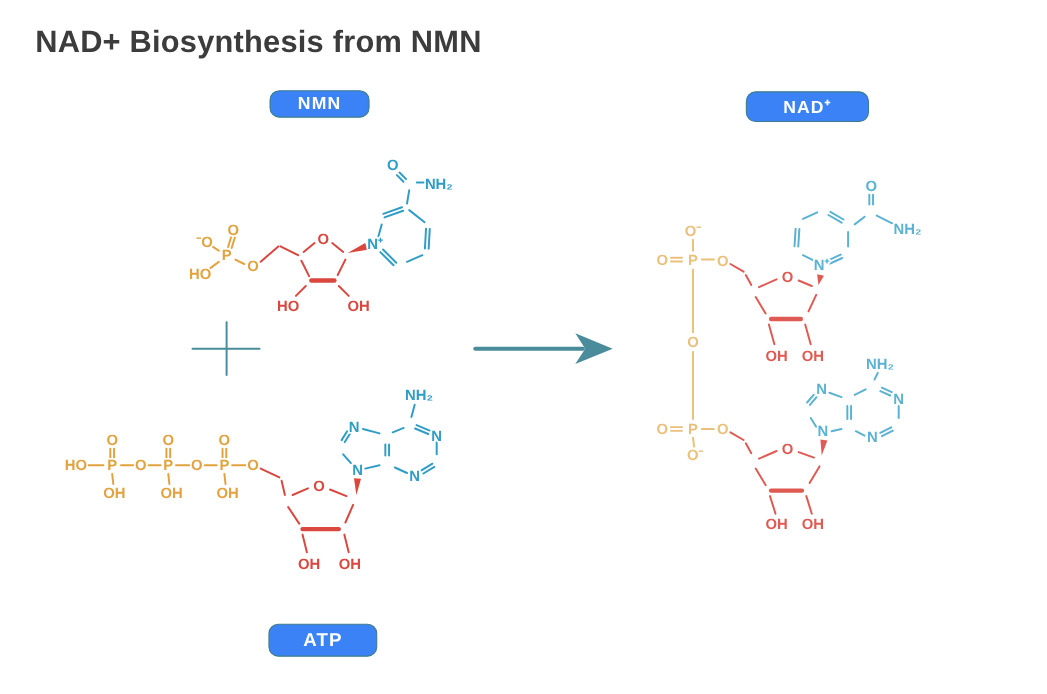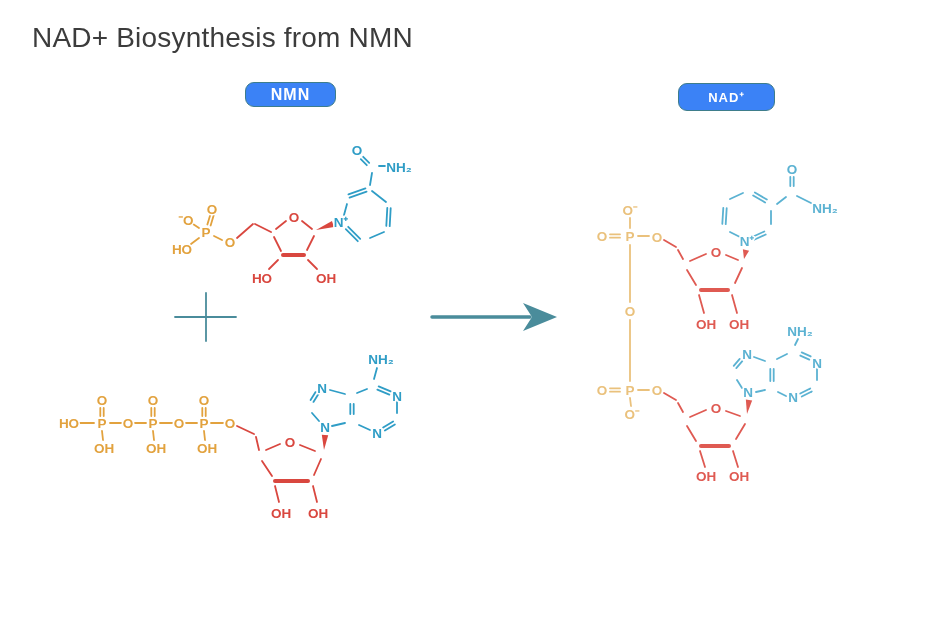--- a/index.html
+++ b/index.html
@@ -5,50 +5,53 @@
   html,body{margin:0;padding:0;background:#fff;}
   .stage{
     position:relative;
     width:952px;height:631px;
     background:#fff;
     font-family:"Liberation Sans",sans-serif;
     overflow:hidden;
   }
   .page-title{
     position:absolute;left:32px;top:22px;margin:0;
-    font-size:28px;font-weight:normal;color:#3c3c3c;
+    font-size:28px;font-weight:bold;color:#3c3c3c;
     letter-spacing:0.2px;
   }
   .badge{
     position:absolute;
     display:flex;align-items:center;justify-content:center;
     background:#3b82f6;
     border:1px solid #3e7d8b;
     border-radius:9px;
     color:#fff;font-weight:bold;
     letter-spacing:1px;
     box-sizing:border-box;
   }
   .badge-nmn{left:245px;top:82px;width:91px;height:25px;font-size:16px;}
-  .badge-nad{left:678px;top:83px;width:97px;height:28px;font-size:13px;text-align:right;}
+  .badge-nad{left:678px;top:83px;width:112px;height:28px;font-size:16px;text-align:right;}
   .badge-atp{left:244px;top:567px;width:99px;height:30px;font-size:17px;}
   .diagram-svg{position:absolute;left:0;top:0;}
   .diagram-svg text{font-family:"Liberation Sans",sans-serif;font-weight:bold;}
 </style>
 </head>
 <body>
 
 <div class="stage">
   <h1 class="page-title">NAD+ Biosynthesis from NMN</h1>
 
   <div class="badge badge-nmn">
     <span>NMN</span>
   </div>
   <div class="badge badge-nad">
     <span>NAD⁺</span>
+  </div>
+  <div class="badge badge-atp">
+    <span>ATP</span>
   </div>
 
   <svg class="diagram-svg" width="952" height="631" viewBox="0 0 952 631">
       <g>
         <line x1="175" y1="317" x2="236" y2="317" stroke="#4a8c9b" stroke-width="1.8" stroke-linecap="round"></line>
         <line x1="206" y1="293" x2="206" y2="341" stroke="#4a8c9b" stroke-width="1.8" stroke-linecap="round"></line>
       </g>
       <g>
         <line x1="432" y1="317" x2="530" y2="317" stroke="#4a8c9b" stroke-width="3.5" stroke-linecap="round"></line>
         <polygon points="523,303 557,317 523,331 532,317" fill="#4a8c9b"></polygon>

